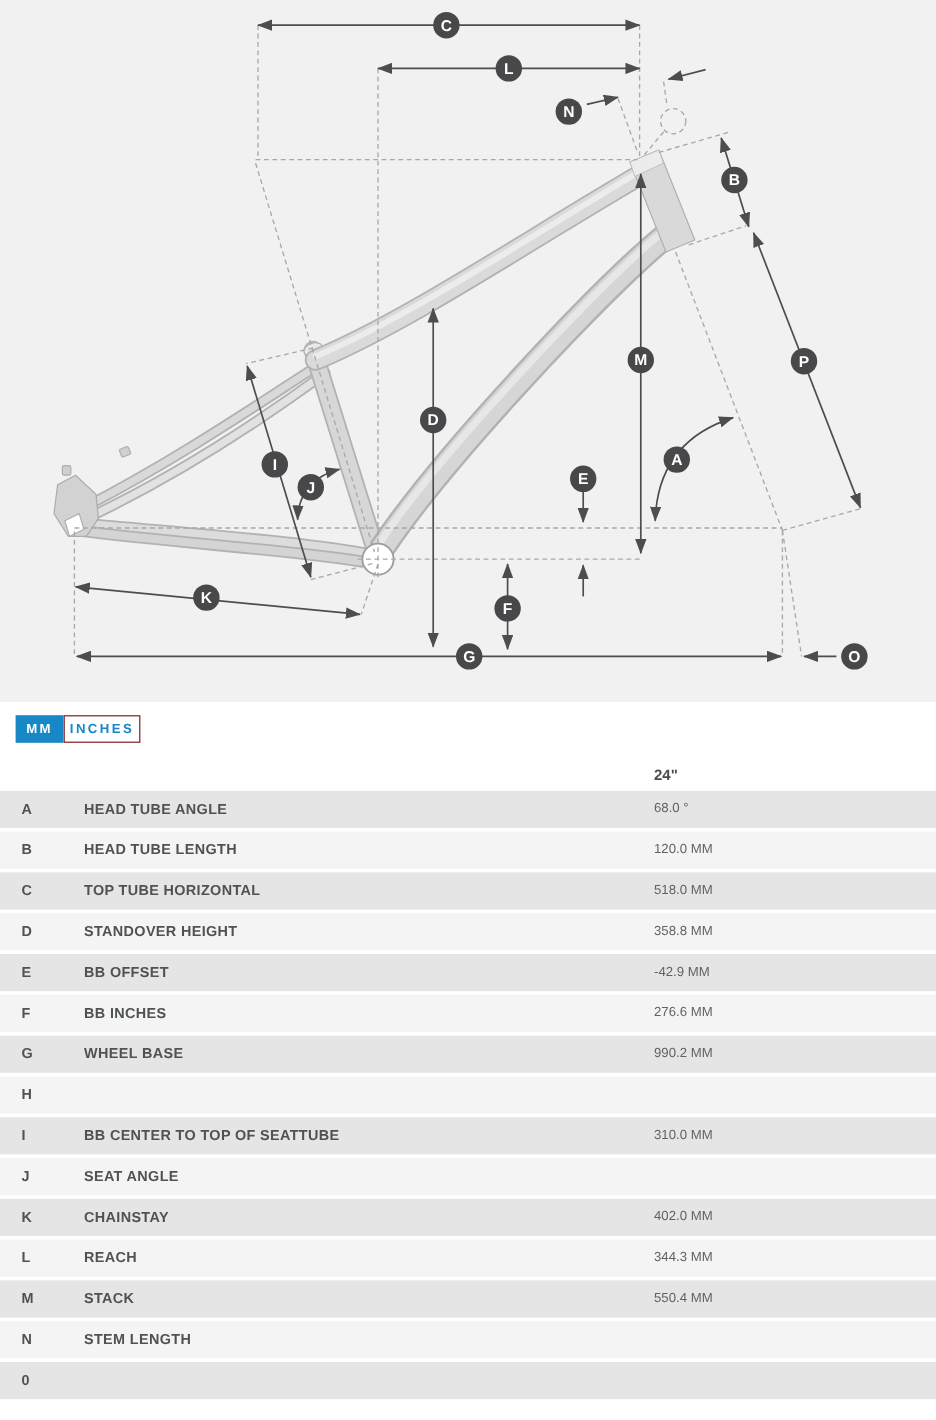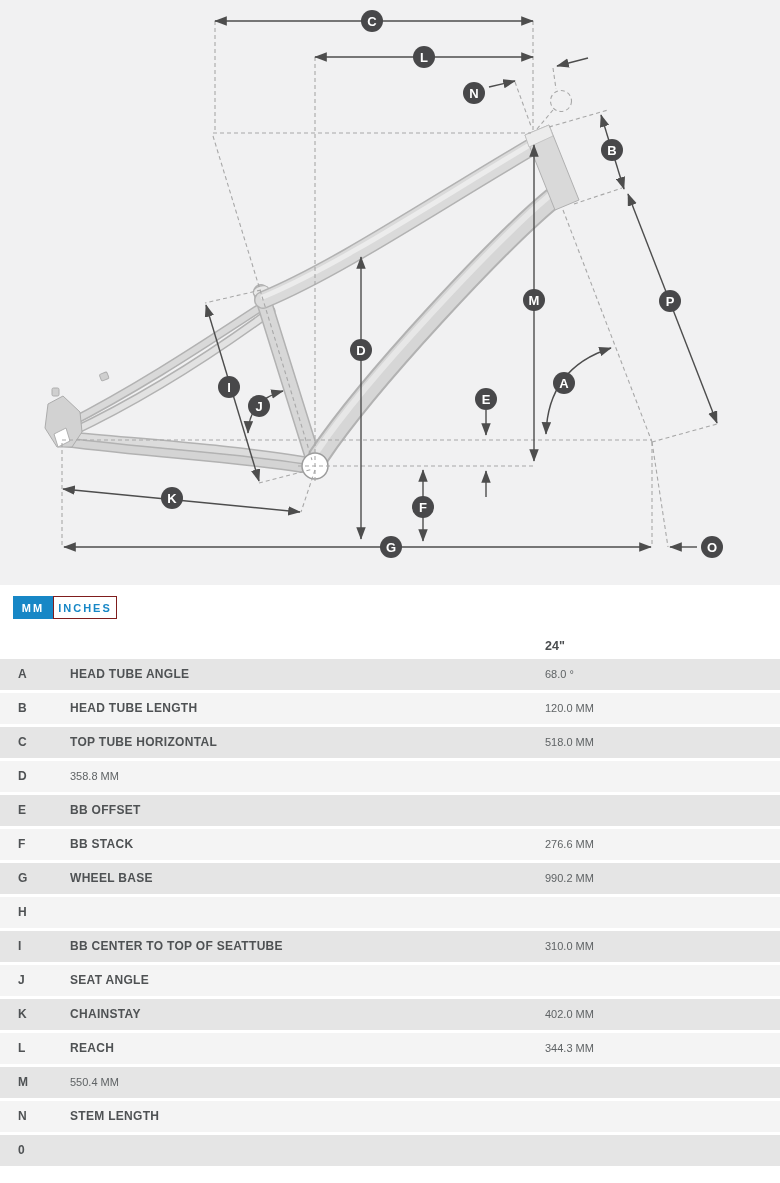--- a/index.html
+++ b/index.html
@@ -197,29 +197,31 @@
     <span class="label">HEAD TUBE LENGTH</span>
     <span class="value">120.0 MM</span>
   </div>
   <div class="geo-row dark">
     <span class="letter">C</span>
     <span class="label">TOP TUBE HORIZONTAL</span>
     <span class="value">518.0 MM</span>
   </div>
   <div class="geo-row light">
     <span class="letter">D</span>
+    <span class="label">STANDOVER HEIGHT</span>
     <span class="value">358.8 MM</span>
   </div>
   <div class="geo-row dark">
     <span class="letter">E</span>
     <span class="label">BB OFFSET</span>
+    <span class="value">-42.9 MM</span>
   </div>
   <div class="geo-row light">
     <span class="letter">F</span>
-    <span class="label">BB STACK</span>
+    <span class="label">BB INCHES</span>
     <span class="value">276.6 MM</span>
   </div>
   <div class="geo-row dark">
     <span class="letter">G</span>
     <span class="label">WHEEL BASE</span>
     <span class="value">990.2 MM</span>
   </div>
   <div class="geo-row light">
     <span class="letter">H</span>
     <span class="value"></span>
@@ -238,20 +240,21 @@
     <span class="label">CHAINSTAY</span>
     <span class="value">402.0 MM</span>
   </div>
   <div class="geo-row light">
     <span class="letter">L</span>
     <span class="label">REACH</span>
     <span class="value">344.3 MM</span>
   </div>
   <div class="geo-row dark">
     <span class="letter">M</span>
+    <span class="label">STACK</span>
     <span class="value">550.4 MM</span>
   </div>
   <div class="geo-row light">
     <span class="letter">N</span>
     <span class="label">STEM LENGTH</span>
     <span class="value"></span>
   </div>
   <div class="geo-row dark">
     <span class="letter">0</span>
     <span class="value"></span>

